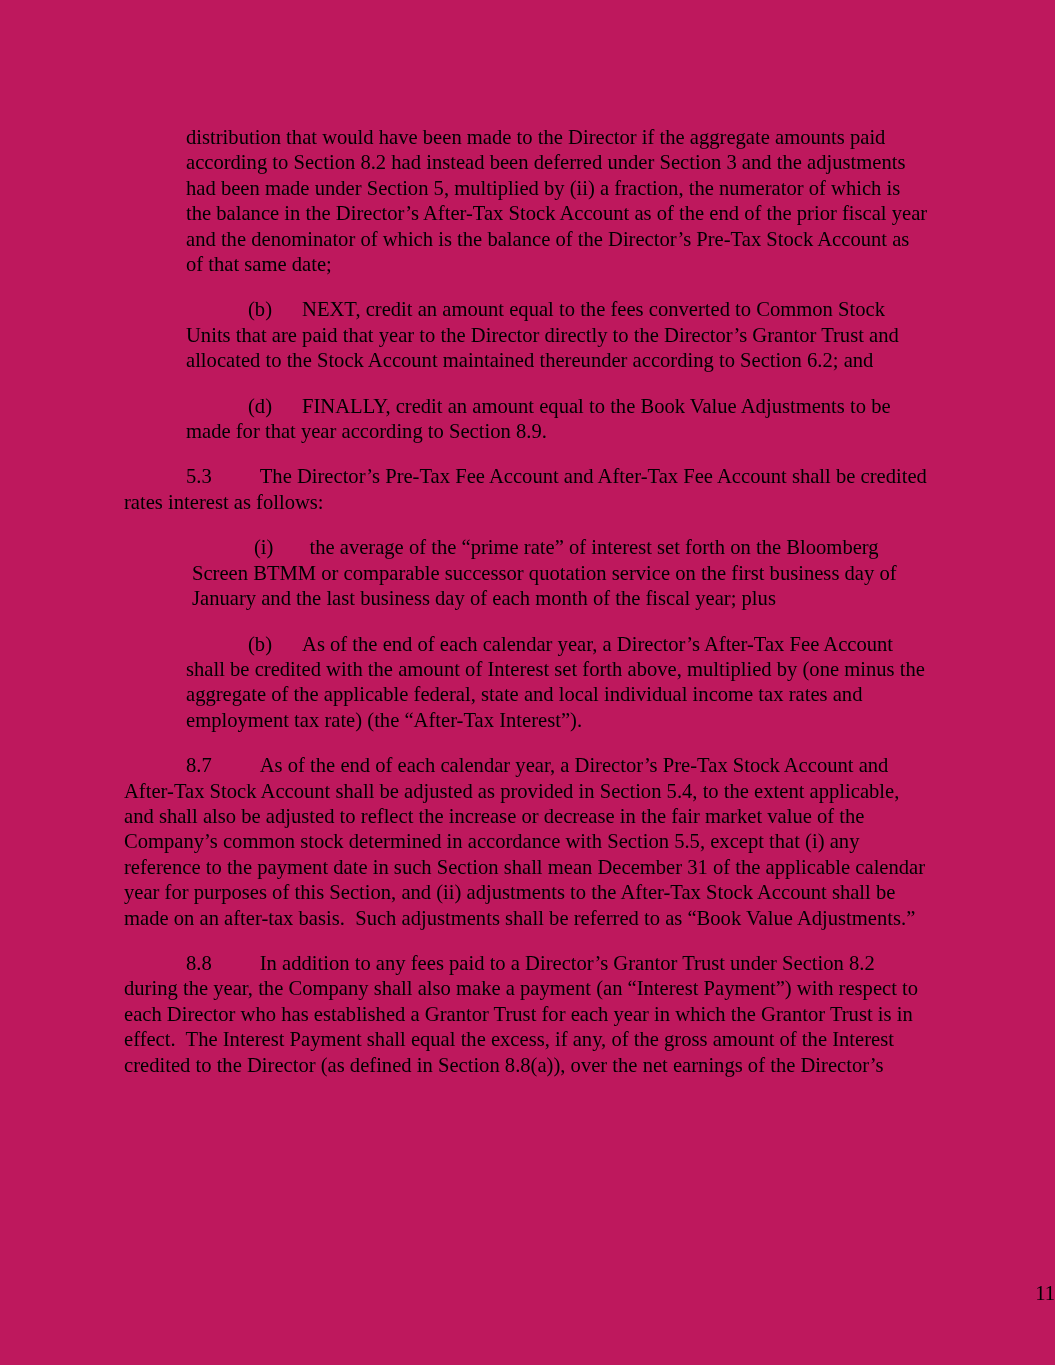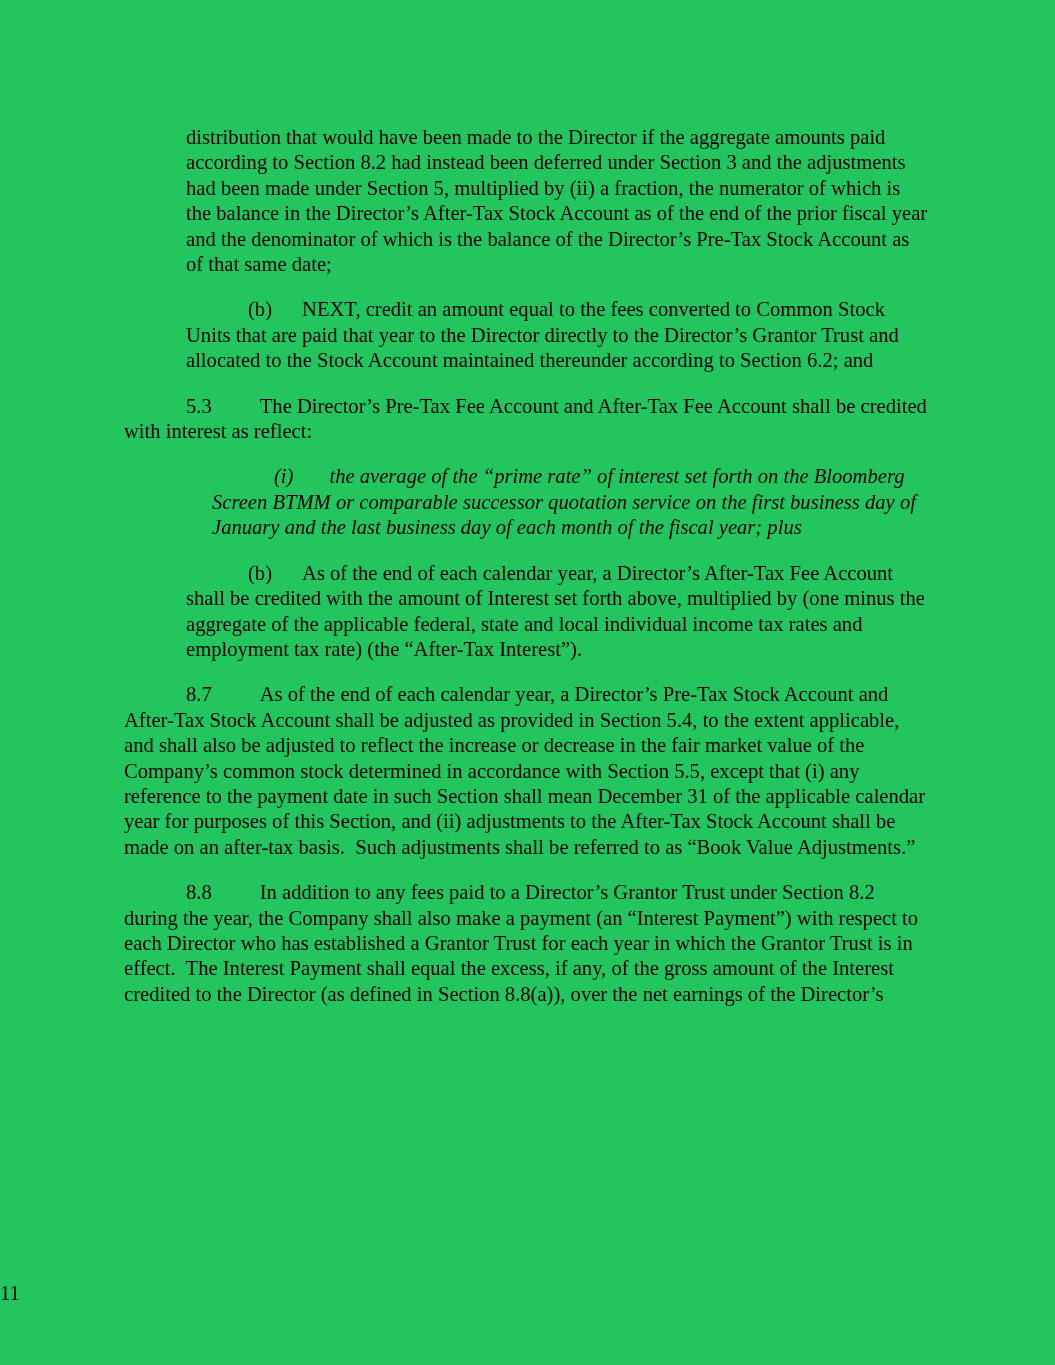--- a/index.html
+++ b/index.html
@@ -10,66 +10,67 @@
   body {
     width: 1055px;
     height: 1365px;
     font-family: "Liberation Serif", "DejaVu Serif", serif;
     color: #000000;
   }
   .page {
     position: relative;
     width: 1055px;
     height: 1365px;
-    background: #22c55e;
+    background: #be185d;
     overflow: hidden;
   }
   .content {
     position: absolute;
     left: 124px;
     top: 125px;
     width: 806px;
   }
   .para {
     font-size: 20.6px;
     line-height: 25.4px;
     margin: 0 0 20px 0;
     text-align: left;
   }
   .ptext, .plabel { white-space: pre-wrap; }
   .ml1 { margin-left: 62px; }
-  .ml2 { margin-left: 88px; font-style: italic; }
+  .ml2 { margin-left: 68px; }
   .fi  { text-indent: 62px; }
   .tab { display: inline-block; }
   .t-section { width: 48px; }
   .t-list    { width: 30px; }
   .t-roman   { width: 36px; }
   .footer {
     position: absolute;
     left: 0;
     top: 1281px;
     width: 100%;
-    text-align: left;
+    text-align: right;
     font-size: 20.6px;
     line-height: 25.4px;
   }
 </style>
 </head>
 <body>
 
 <div class="page">
   <div class="content">
 
     <p class="para ml1"><span class="ptext">distribution that would have been made to the Director if the aggregate amounts paid according to Section 8.2 had instead been deferred under Section 3 and the adjustments had been made under Section 5, multiplied by (ii) a fraction, the numerator of which is the balance in the Director’s After-Tax Stock Account as of the end of the prior fiscal year and the denominator of which is the balance of the Director’s Pre-Tax Stock Account as of that same date;</span></p>
 
     <p class="para ml1 fi"><span class="plabel">(b)</span><span class="tab t-list"></span><span class="ptext">NEXT, credit an amount equal to the fees converted to Common Stock Units that are paid that year to the Director directly to the Director’s Grantor Trust and allocated to the Stock Account maintained thereunder according to Section 6.2; and</span></p>
 
 
+    <p class="para ml1 fi"><span class="plabel">(d)</span><span class="tab t-list"></span><span class="ptext">FINALLY, credit an amount equal to the Book Value Adjustments to be made for that year according to Section 8.9.</span></p>
 
-    <p class="para fi"><span class="plabel">5.3</span><span class="tab t-section"></span><span class="ptext">The Director’s Pre-Tax Fee Account and After-Tax Fee Account shall be credited with interest as reflect:</span></p>
+    <p class="para fi"><span class="plabel">5.3</span><span class="tab t-section"></span><span class="ptext">The Director’s Pre-Tax Fee Account and After-Tax Fee Account shall be credited rates interest as follows:</span></p>
 
 
     <p class="para ml2 fi"><span class="plabel">(i)</span><span class="tab t-roman"></span><span class="ptext">the average of the “prime rate” of interest set forth on the Bloomberg Screen BTMM or comparable successor quotation service on the first business day of January and the last business day of each month of the fiscal year; plus</span></p>
 
 
     <p class="para ml1 fi"><span class="plabel">(b)</span><span class="tab t-list"></span><span class="ptext">As of the end of each calendar year, a Director’s After-Tax Fee Account shall be credited with the amount of Interest set forth above, multiplied by (one minus the aggregate of the applicable federal, state and local individual income tax rates and employment tax rate) (the “After-Tax Interest”).</span></p>
 
     <p class="para fi"><span class="plabel">8.7</span><span class="tab t-section"></span><span class="ptext">As of the end of each calendar year, a Director’s Pre-Tax Stock Account and After-Tax Stock Account shall be adjusted as provided in Section 5.4, to the extent applicable, and shall also be adjusted to reflect the increase or decrease in the fair market value of the Company’s common stock determined in accordance with Section 5.5, except that (i) any reference to the payment date in such Section shall mean December 31 of the applicable calendar year for purposes of this Section, and (ii) adjustments to the After-Tax Stock Account shall be made on an after-tax basis.  Such adjustments shall be referred to as “Book Value Adjustments.”</span></p>
 
     <p class="para fi"><span class="plabel">8.8</span><span class="tab t-section"></span><span class="ptext">In addition to any fees paid to a Director’s Grantor Trust under Section 8.2 during the year, the Company shall also make a payment (an “Interest Payment”) with respect to each Director who has established a Grantor Trust for each year in which the Grantor Trust is in effect.  The Interest Payment shall equal the excess, if any, of the gross amount of the Interest credited to the Director (as defined in Section 8.8(a)), over the net earnings of the Director’s</span></p>

